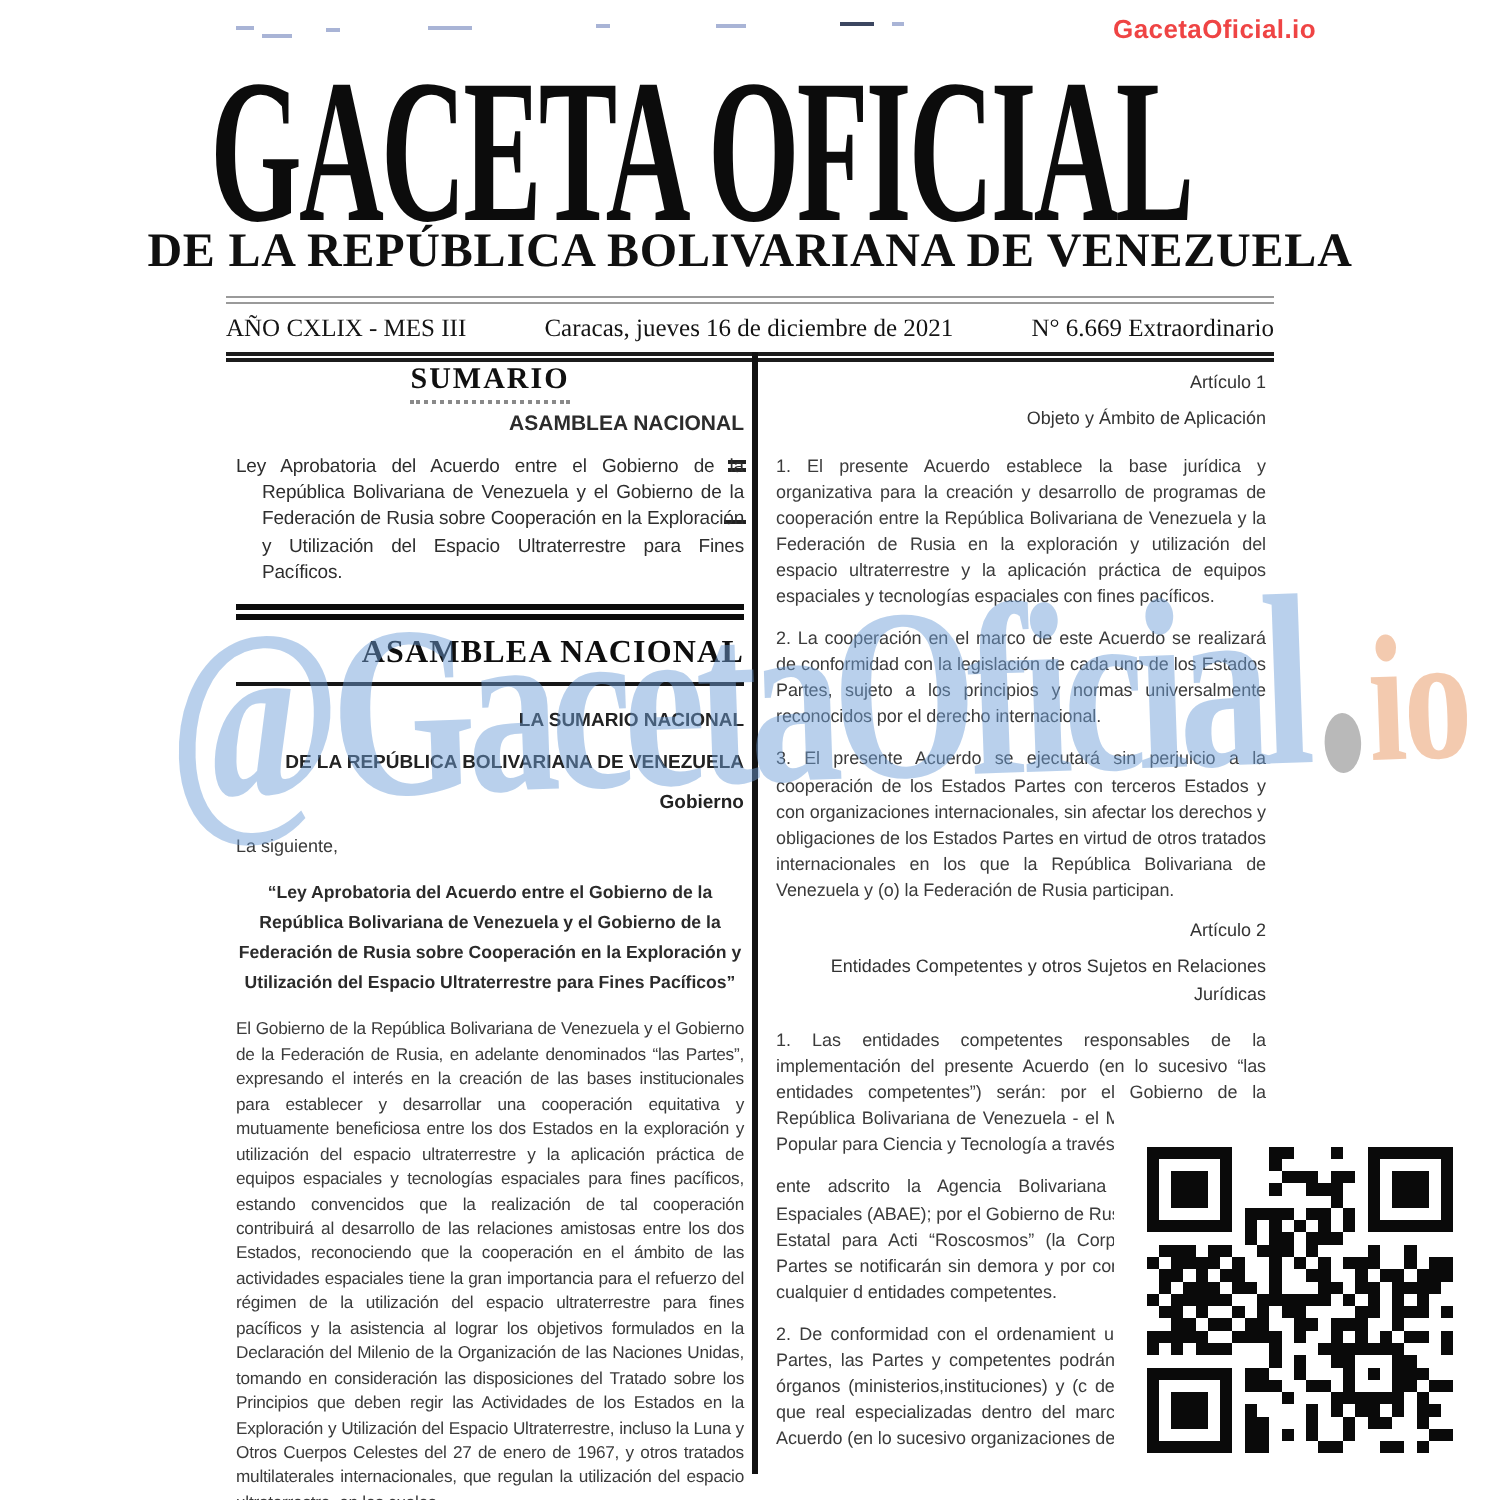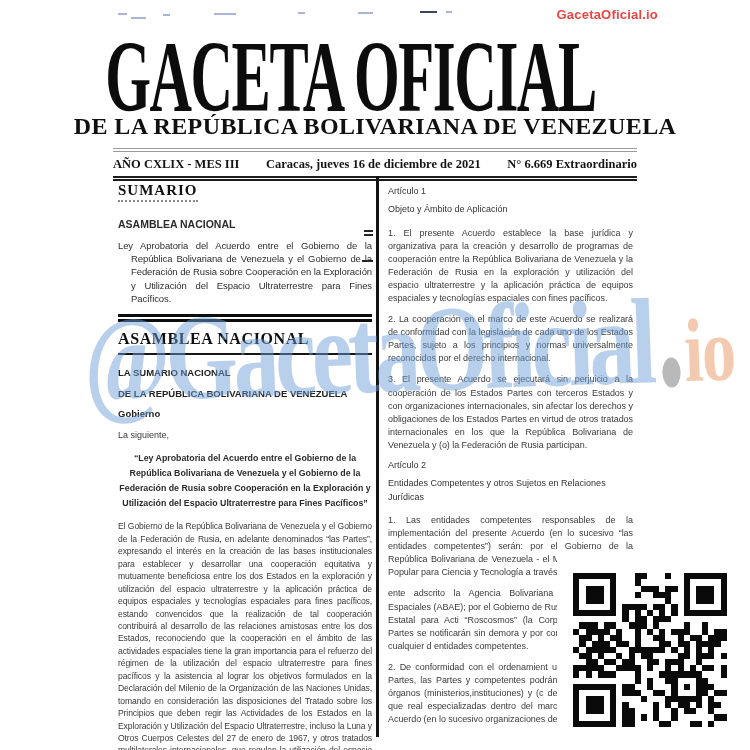--- a/index.html
+++ b/index.html
@@ -20,33 +20,33 @@
           font-size:84px;line-height:1;color:#0c0c0c;white-space:nowrap;
           transform:scale(0.70,1.22);transform-origin:center top;letter-spacing:-2px;}
   #gsub{position:absolute;left:0;top:113px;width:750px;text-align:center;
         font-family:"Liberation Serif",serif;font-weight:bold;font-size:24px;color:#101010;
         letter-spacing:.4px;}
 
   
   #infobar{position:absolute;left:113px;top:148px;width:524px;height:24px;
            border-top:4px double #9a9a9a;border-bottom:5px double #1c1c1c;
            display:flex;align-items:center;justify-content:space-between;
-           font-family:"Liberation Serif",serif;font-weight:bold;font-size:12.5px;color:#141414;}
+           font-family:"Liberation Serif",serif;font-weight:normal;font-size:12.5px;color:#141414;}
 
   
   #divider{position:absolute;left:376px;top:176px;width:3px;height:561px;background:#121212;}
 
   
   #leftcol{position:absolute;left:118px;top:181px;width:254px;}
   #rightcol{position:absolute;left:388px;top:181px;width:245px;}
 
-  .c{text-align:left;}
+  .c{text-align:right;}
   .j{text-align:justify;}
 
-  #sumario-title{margin-bottom:16px;}
+  #sumario-title{text-align:center;margin-bottom:4px;}
   #sumario-title span{display:inline-block;font-family:"Liberation Serif",serif;font-weight:bold;
      font-size:15px;color:#101010;letter-spacing:1px;border-bottom:2px dotted #8a8a8a;padding-bottom:1px;}
   #sumario-section{font-size:10.5px;font-weight:bold;color:#2c2c2c;margin-bottom:9px;}
   #sumario-entry{font-size:9.5px;line-height:13.2px;color:#2e2e2e;letter-spacing:-.1px;
      padding-left:13px;text-indent:-13px;}
   .thickrule{margin-top:9px;height:2px;background:#fff;border-top:3px solid #0c0c0c;
      border-bottom:3px solid #0c0c0c;}
   #section-heading{margin-top:8px;font-family:"Liberation Serif",serif;font-weight:bold;
      font-size:16px;color:#0e0e0e;letter-spacing:.6px;}
   .thinrule{margin-top:5px;height:2px;background:#161616;}

